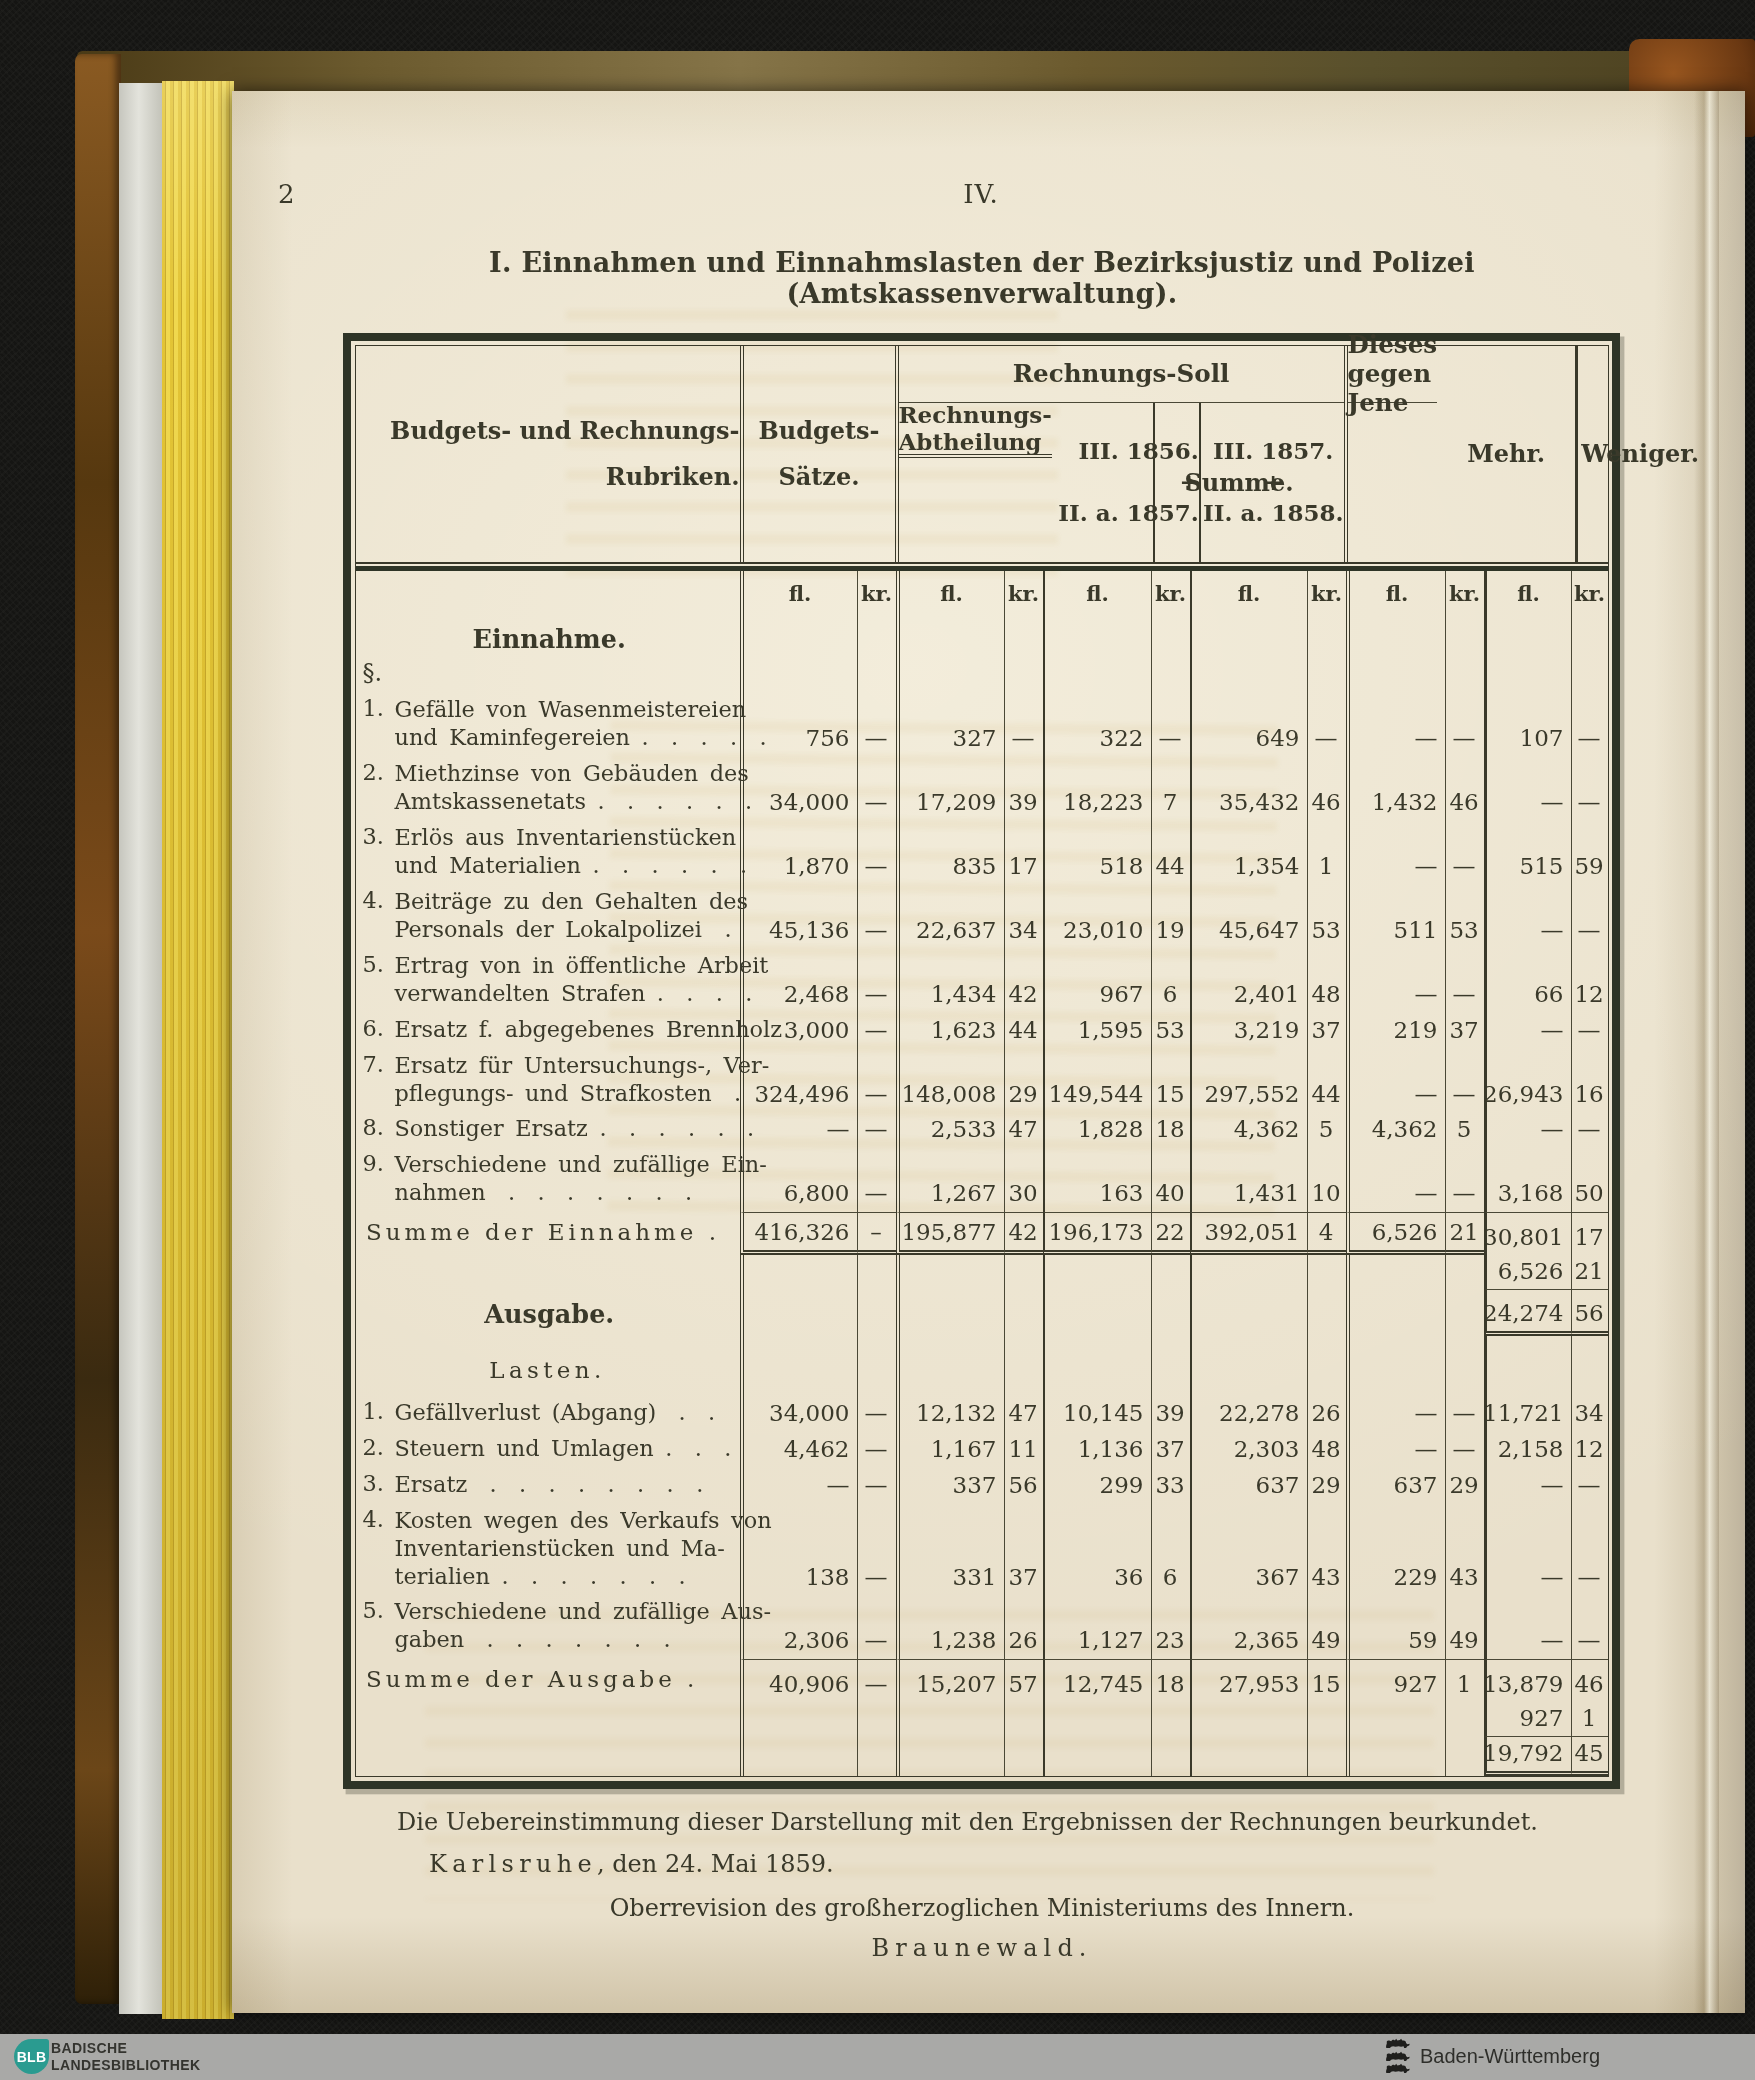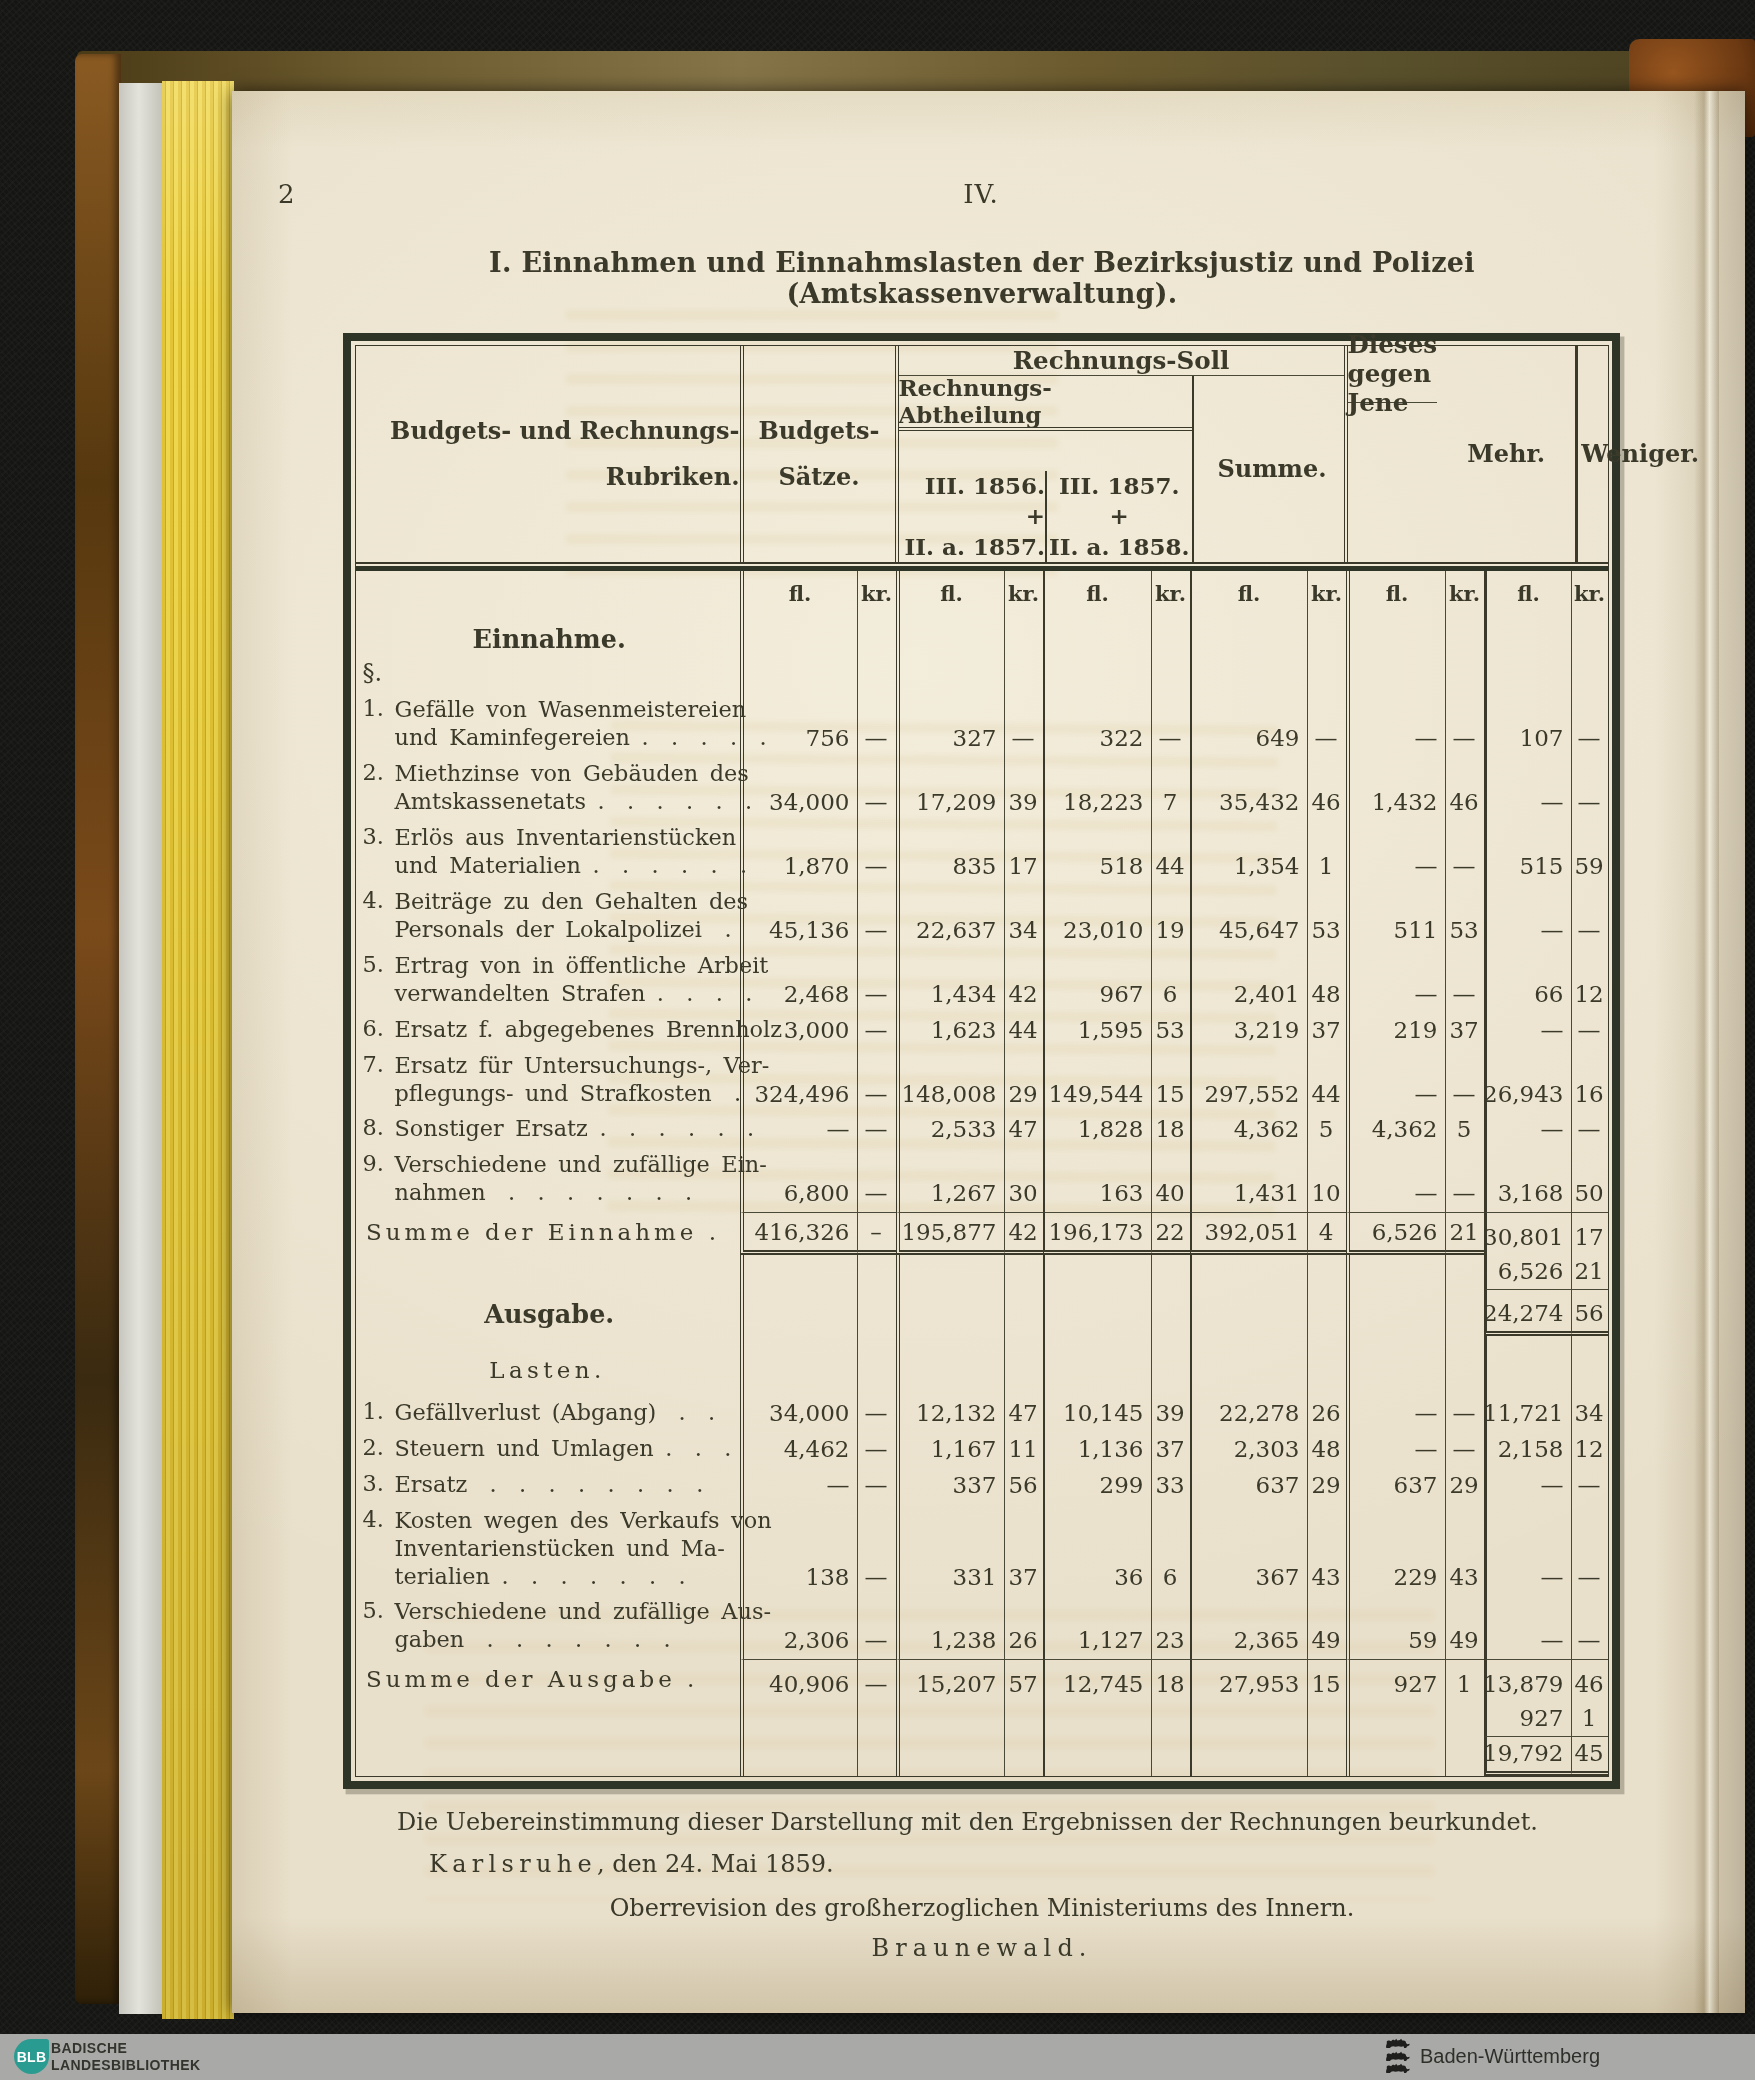--- a/index.html
+++ b/index.html
@@ -61,21 +61,21 @@
   .table-head{display:flex;height:216px;}
   .th{box-sizing:border-box;}
   .th-rubriken{width:384px;display:flex;flex-direction:column;justify-content:center;text-align:right;
     font-size:24px;font-weight:700;line-height:1.9;}
   .th-budgets{width:155px;border-left:4.4px double var(--ink);display:flex;flex-direction:column;justify-content:center;
     text-align:center;font-size:24px;font-weight:700;line-height:1.9;}
   .th-soll{width:449px;border-left:4.4px double var(--ink);display:flex;flex-direction:column;}
   .th-soll-title{height:56px;display:flex;align-items:center;justify-content:center;
     font-size:24.6px;font-weight:700;border-bottom:1.3px solid var(--line);}
   .th-soll-body{flex:1;display:flex;}
-  .th-abth{width:293px;display:flex;flex-direction:column;gap:40px;}
+  .th-abth{width:254px;display:flex;flex-direction:row;}
   .th-abth-title{height:51px;display:flex;align-items:center;justify-content:center;
     font-size:23px;font-weight:700;border-bottom:4.4px double var(--ink);}
   .th-abth-cols{flex:1;display:flex;}
   .th-col{box-sizing:border-box;display:flex;flex-direction:column;align-items:center;justify-content:center;
     gap:0.9px;font-size:23px;font-weight:700;line-height:1.3;}
   .th-abth1{width:147px;align-items:flex-end;}
   .th-abth2{width:147px;border-left:2.6px solid var(--ink);}
   .th-summe{width:155px;border-left:2.6px solid var(--ink);display:flex;align-items:center;justify-content:center;
     font-size:24px;font-weight:700;padding-left:7px;}
   .th-gegen{width:262px;border-left:4.4px double var(--ink);display:flex;flex-direction:row;}

